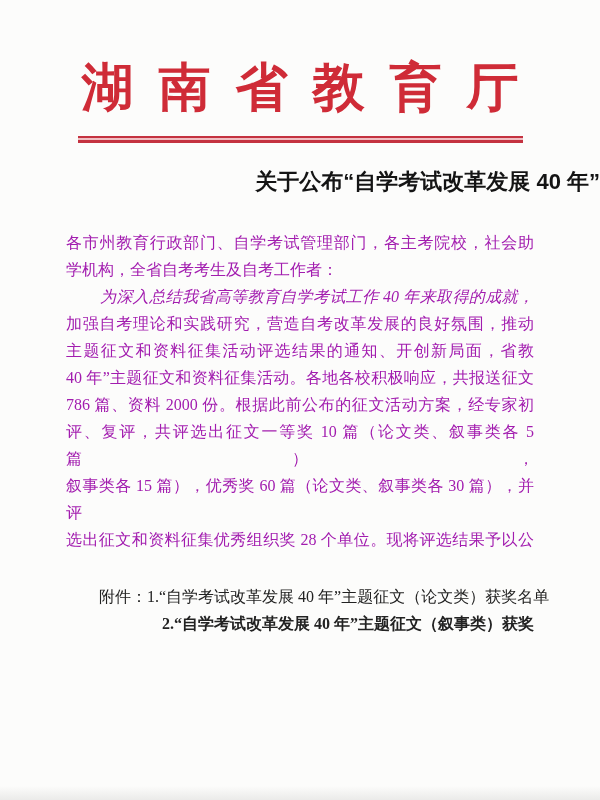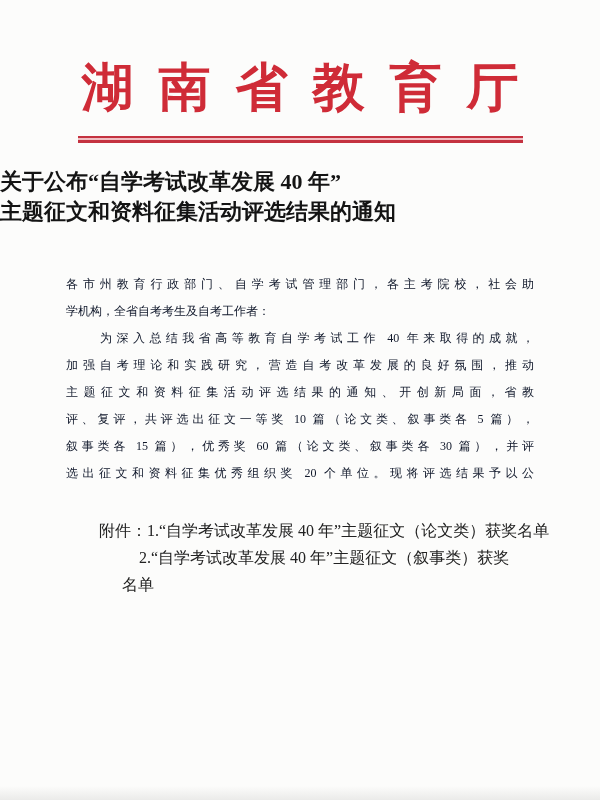--- a/index.html
+++ b/index.html
@@ -33,78 +33,78 @@
   }
 
   .rule-top {
     width: 445px; height: 7px;
     margin: 18px auto 0 auto;
     background: linear-gradient(to bottom, #c43240 0px 2px, #f0bfc3 2px 4px, #c43240 4px 7px);
   }
 
   .notice-title {
     margin: 24px auto 12px auto;
-    text-align: left;
+    text-align: right;
     font-size: 22px;
     line-height: 30px;
     font-weight: bold;
     color: #141414;
-    font-family: Liberation Serif, serif;
+    font-family: Liberation Sans, sans-serif;
   }
 
   .notice-body {
     width: 468px;
-    margin: 44px auto 0 auto;
-    font-size: 12px;
+    margin: 32px auto 0 auto;
+    font-size: 16px;
     line-height: 27px;
-    color: #0f172a;
+    color: #a21caf;
   }
   .notice-body .line {
     text-align: justify;
     text-align-last: justify;
   }
-  .notice-body .line.indent { text-indent: 34px; }
+  .notice-body .line.indent { text-indent: 34px; font-style: italic; }
   .notice-body .line.para-end { text-align: right; text-align-last: left; }
 
   .attachment {
     width: 468px;
     margin: 30px auto 0 auto;
     font-size: 16px;
     line-height: 27px;
     color: #222222;
   }
-  .attachment .a-line { white-space: nowrap; }
+  .attachment .a-line { white-space: nowrap; text-align: right; }
   .attachment .a-line-0 { padding-left: 33px; }
-  .attachment .a-line-1 { padding-left: 73px; }
+  .attachment .a-line-1 { padding-left: 73px; font-weight: bold; }
   .attachment .a-line-2 { padding-left: 56px; }
 </style>
 </head>
 <body>
 
 <div class="page">
 
   <h1 class="agency">湖南省教育厅</h1>
 
   <div class="rule-top"></div>
 
   <h2 class="notice-title">
     <div>关于公布“自学考试改革发展 40 年”</div>
-    <div>主题征文和资料征集活动评选结果的通知</div>
   </h2>
 
   <div class="notice-body">
     <div class="line">各市州教育行政部门、自学考试管理部门，各主考院校，社会助</div>
     <div class="line para-end">学机构，全省自考考生及自考工作者：</div>
     <div class="line indent">为深入总结我省高等教育自学考试工作 40 年来取得的成就，</div>
     <div class="line">加强自考理论和实践研究，营造自考改革发展的良好氛围，推动</div>
     <div class="line">主题征文和资料征集活动评选结果的通知、开创新局面，省教</div>
+    <div class="line">40 年”主题征文和资料征集活动。各地各校积极响应，共报送征文</div>
+    <div class="line">786 篇、资料 2000 份。根据此前公布的征文活动方案，经专家初</div>
     <div class="line">评、复评，共评选出征文一等奖 10 篇（论文类、叙事类各 5 篇），</div>
     <div class="line">叙事类各 15 篇），优秀奖 60 篇（论文类、叙事类各 30 篇），并评</div>
-    <div class="line">选出征文和资料征集优秀组织奖 20 个单位。现将评选结果予以公</div>
+    <div class="line">选出征文和资料征集优秀组织奖 28 个单位。现将评选结果予以公</div>
   </div>
 
   <div class="attachment">
     <div class="a-line a-line-0">附件：1.“自学考试改革发展 40 年”主题征文（论文类）获奖名单</div>
     <div class="a-line a-line-1">2.“自学考试改革发展 40 年”主题征文（叙事类）获奖</div>
-    <div class="a-line a-line-2">名单</div>
   </div>
 
 </div>
 
 </body></html>

